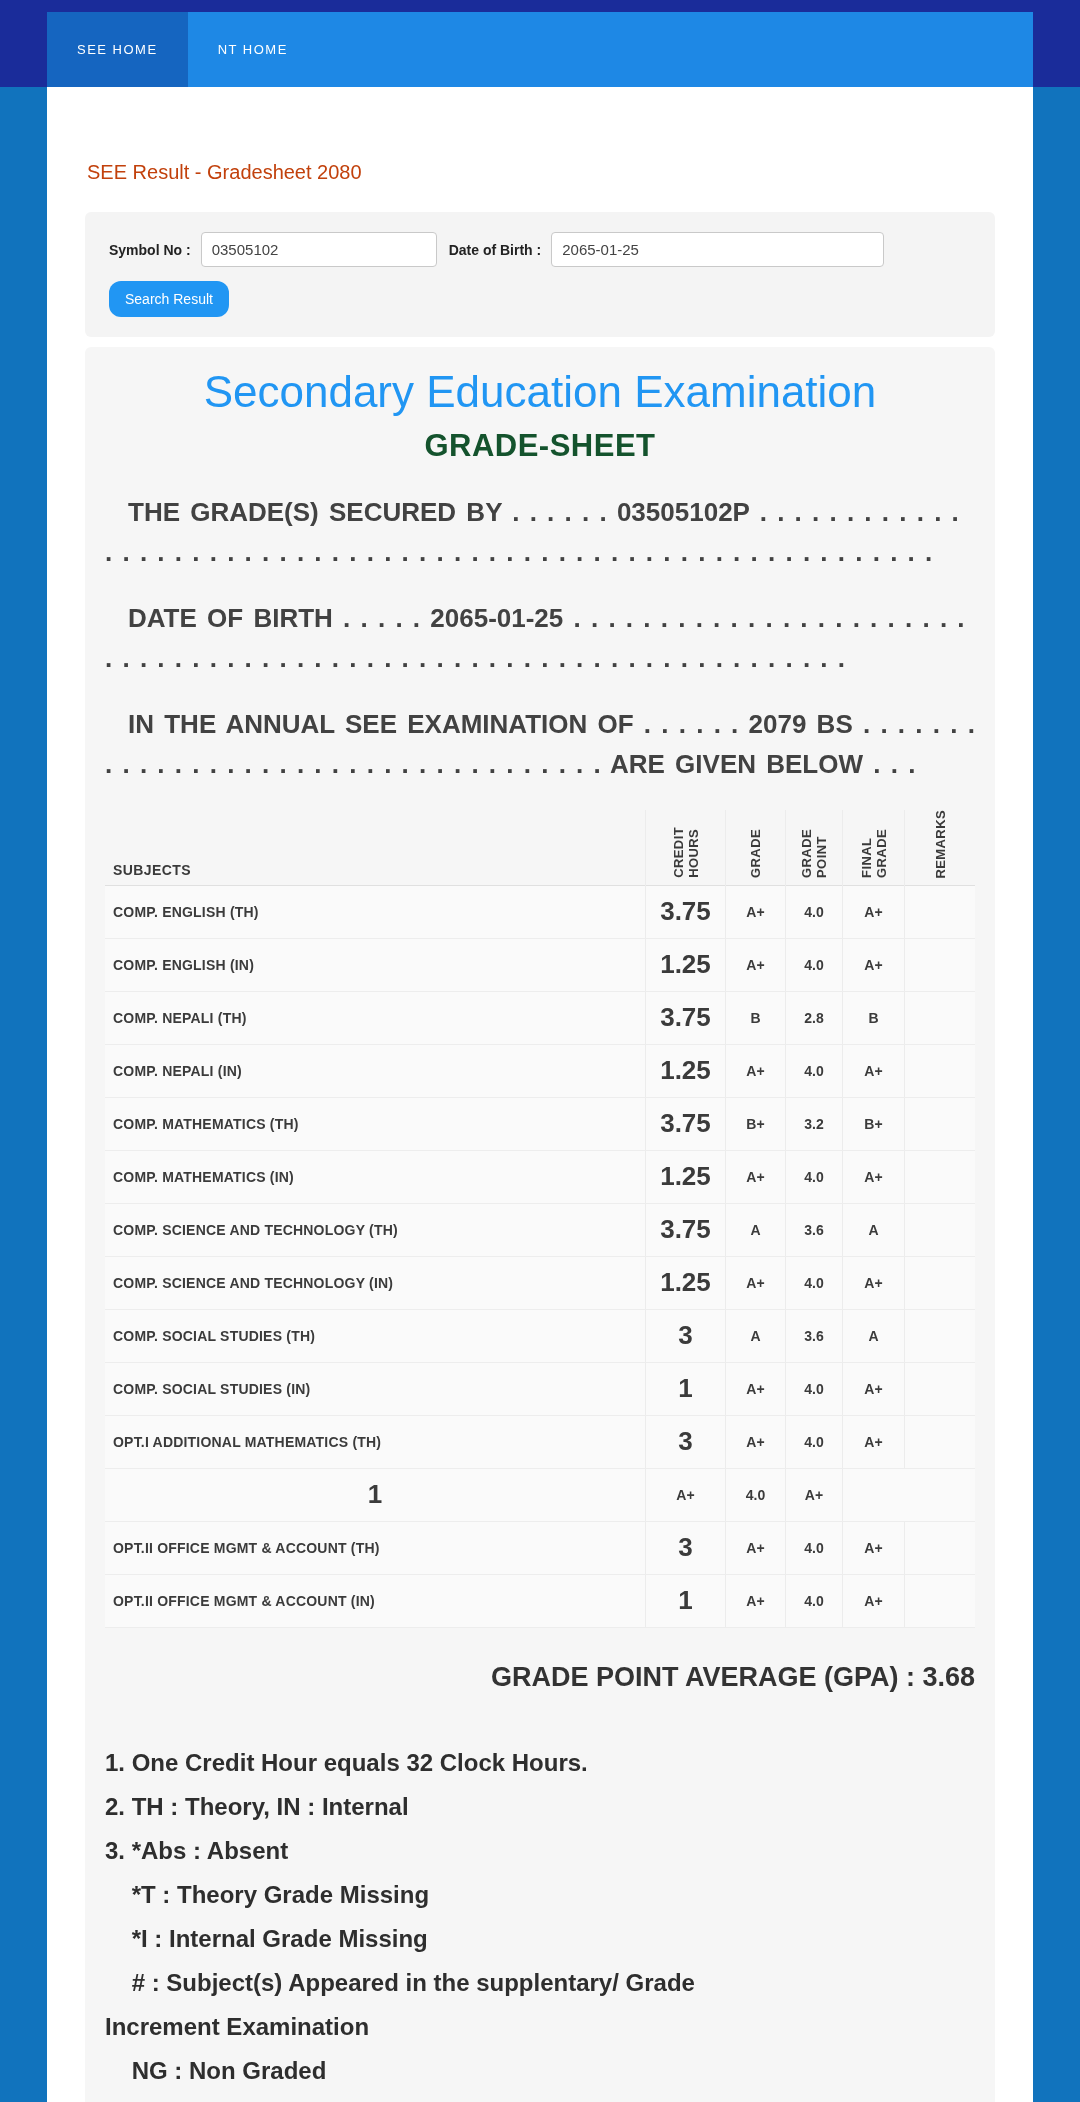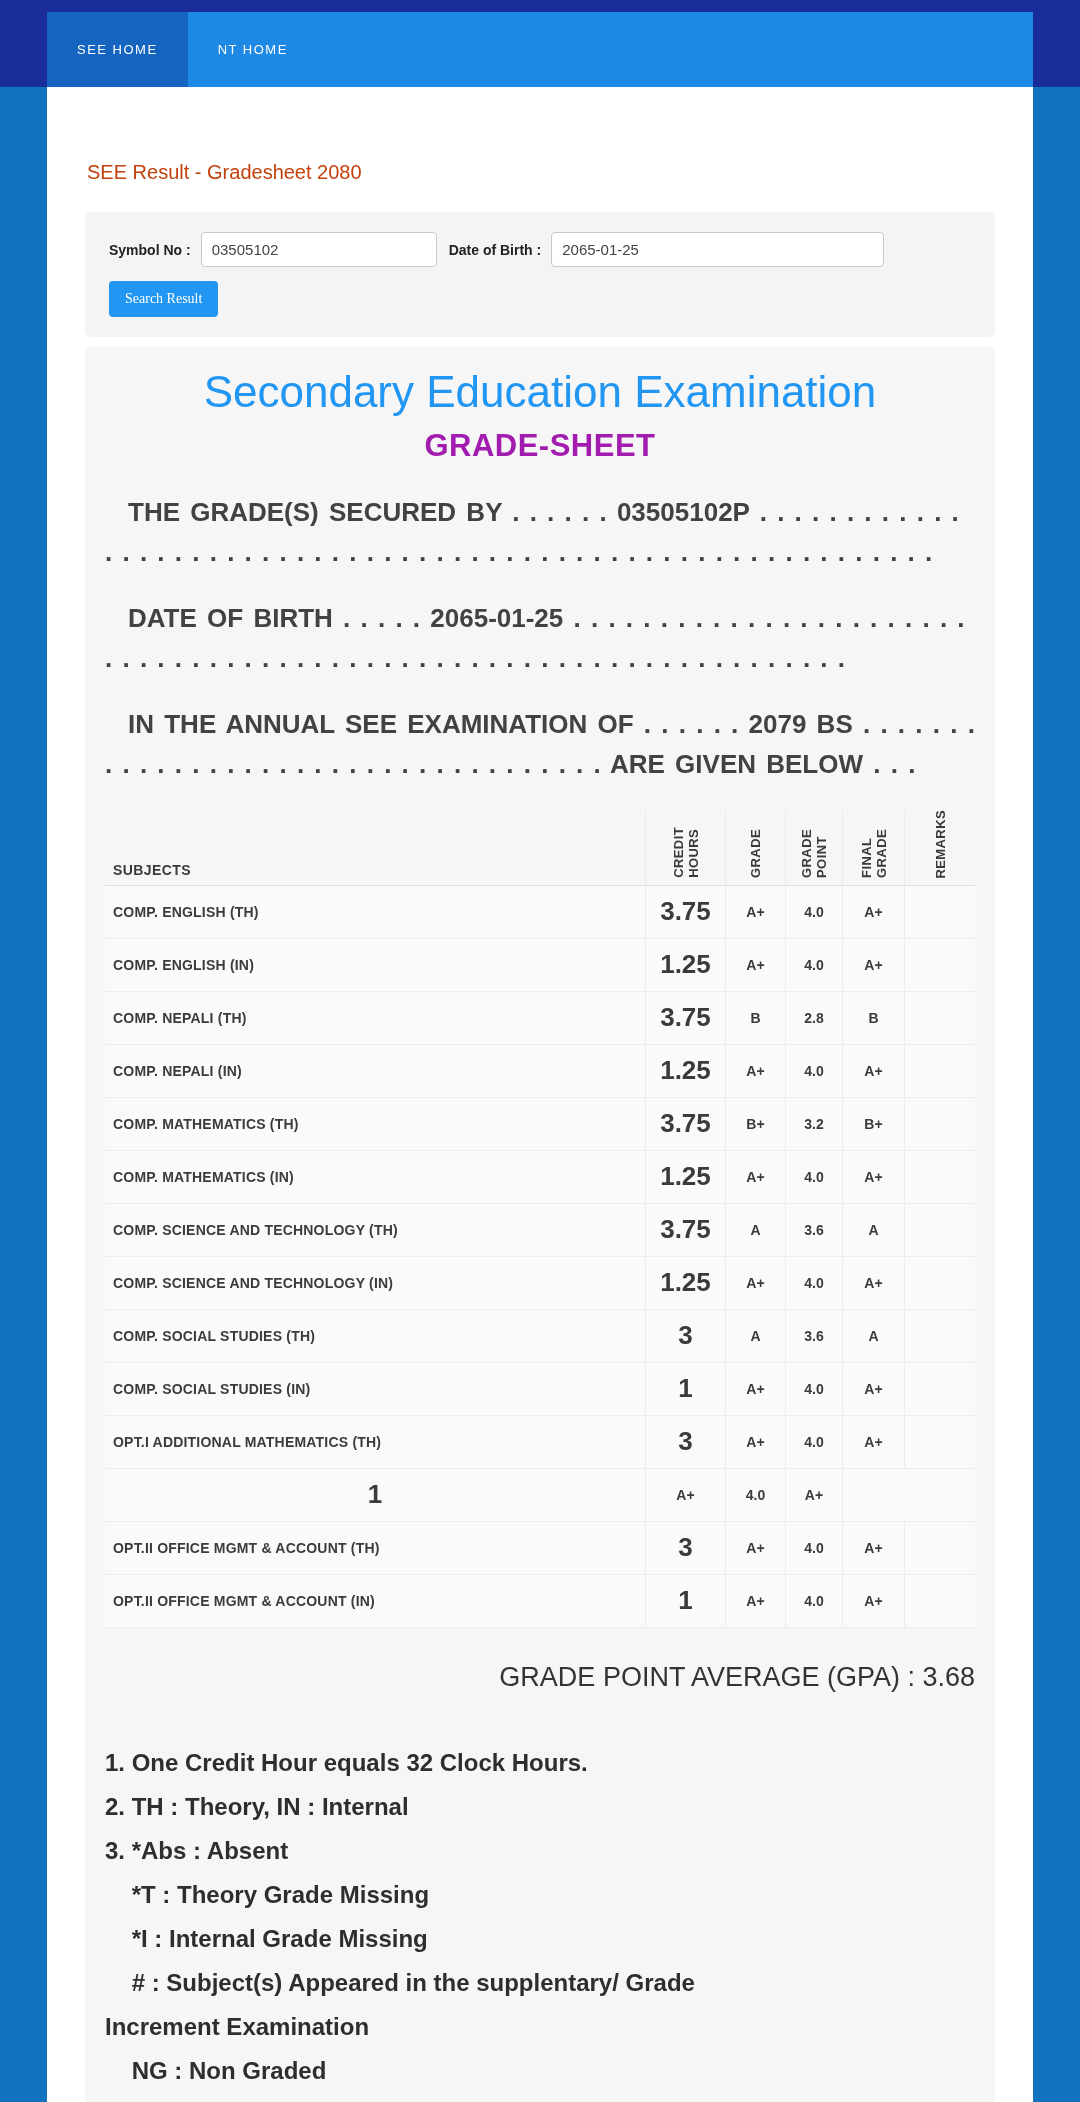--- a/index.html
+++ b/index.html
@@ -33,28 +33,28 @@
   .form-row{display:flex;align-items:center;}
   .field-label{font-size:14px;font-weight:bold;color:#222222;margin-right:10px;white-space:nowrap;}
   .search-panel input{
     height:35px;border:1px solid #c9c9c9;border-radius:4px;background:#ffffff;
     font-size:15px;color:#444444;padding:12px 10px;
     font-family:"Liberation Sans","DejaVu Sans",sans-serif;
   }
   .input-symbol{width:236px;margin-right:12px;}
   .input-dob{width:333px;}
   .search-btn{
-    margin-top:14px;height:36px;padding:0 16px;border:none;border-radius:4px;
+    margin-top:14px;height:36px;padding:0 16px;border:none;border-radius:12px;
     background:var(--button_bg);color:#ffffff;font-size:14px;cursor:pointer;
-    font-family:Liberation Serif, serif;
+    font-family:Liberation Sans, sans-serif;
   }
   
   .sheet{background:#f6f6f6;border-radius:6px;margin-top:10px;padding:6px 0 70px;}
   .sheet-heading{color:var(--accent_blue);font-size:44px;font-weight:400;text-align:center;margin:14px 0 0;line-height:1.15;}
-  .sheet-subheading{color:#a21caf;font-size:31px;font-weight:bold;text-align:center;margin:10px 0 0;letter-spacing:0.5px;}
+  .sheet-subheading{color:#14532d;font-size:31px;font-weight:bold;text-align:center;margin:10px 0 0;letter-spacing:0.5px;}
   .intro{margin:28px 20px 0;}
   .intro p{
     font-size:26px;font-weight:bold;color:#424242;line-height:40px;
     margin:0 0 26px;text-indent:23px;word-spacing:3px;
   }
   .sheet-inner{padding:0 20px;}
   
   .gtable{margin-top:13px;}
   .gheader,.grow{display:grid;grid-template-columns:1fr 80px 60px 57px 62px 71px;}
   .gheader{height:76px;border-bottom:1px solid #e0e0e0;}
@@ -67,21 +67,21 @@
   .gh-rot span{
     writing-mode:vertical-rl;transform:rotate(180deg);
     white-space:pre-line;line-height:15px;text-align:left;
   }
   .grow{height:53px;background:#fafafa;border-bottom:1px solid #ededed;}
   .gcell{display:flex;align-items:center;justify-content:center;color:#3b3b3b;font-weight:bold;}
   .g-subject{justify-content:flex-start;padding-left:8px;font-size:14px;letter-spacing:0.2px;}
   .g-credit{font-size:26px;}
   .g-mid{font-size:14px;}
   
-  .gpa{margin-top:34px;text-align:right;font-size:27px;font-weight:normal;color:#333333;}
+  .gpa{margin-top:34px;text-align:right;font-size:27px;font-weight:bold;color:#333333;}
   .notes{margin-top:48px;font-size:24px;font-weight:bold;color:#2e2e2e;line-height:44px;}
   .note-line{white-space:pre-wrap;}
 </style>
 </head>
 <body>
 
 <div class="topbar">
   <div class="navbar">
     <div class="tab active">SEE HOME</div>
     <div class="tab">NT HOME</div>

